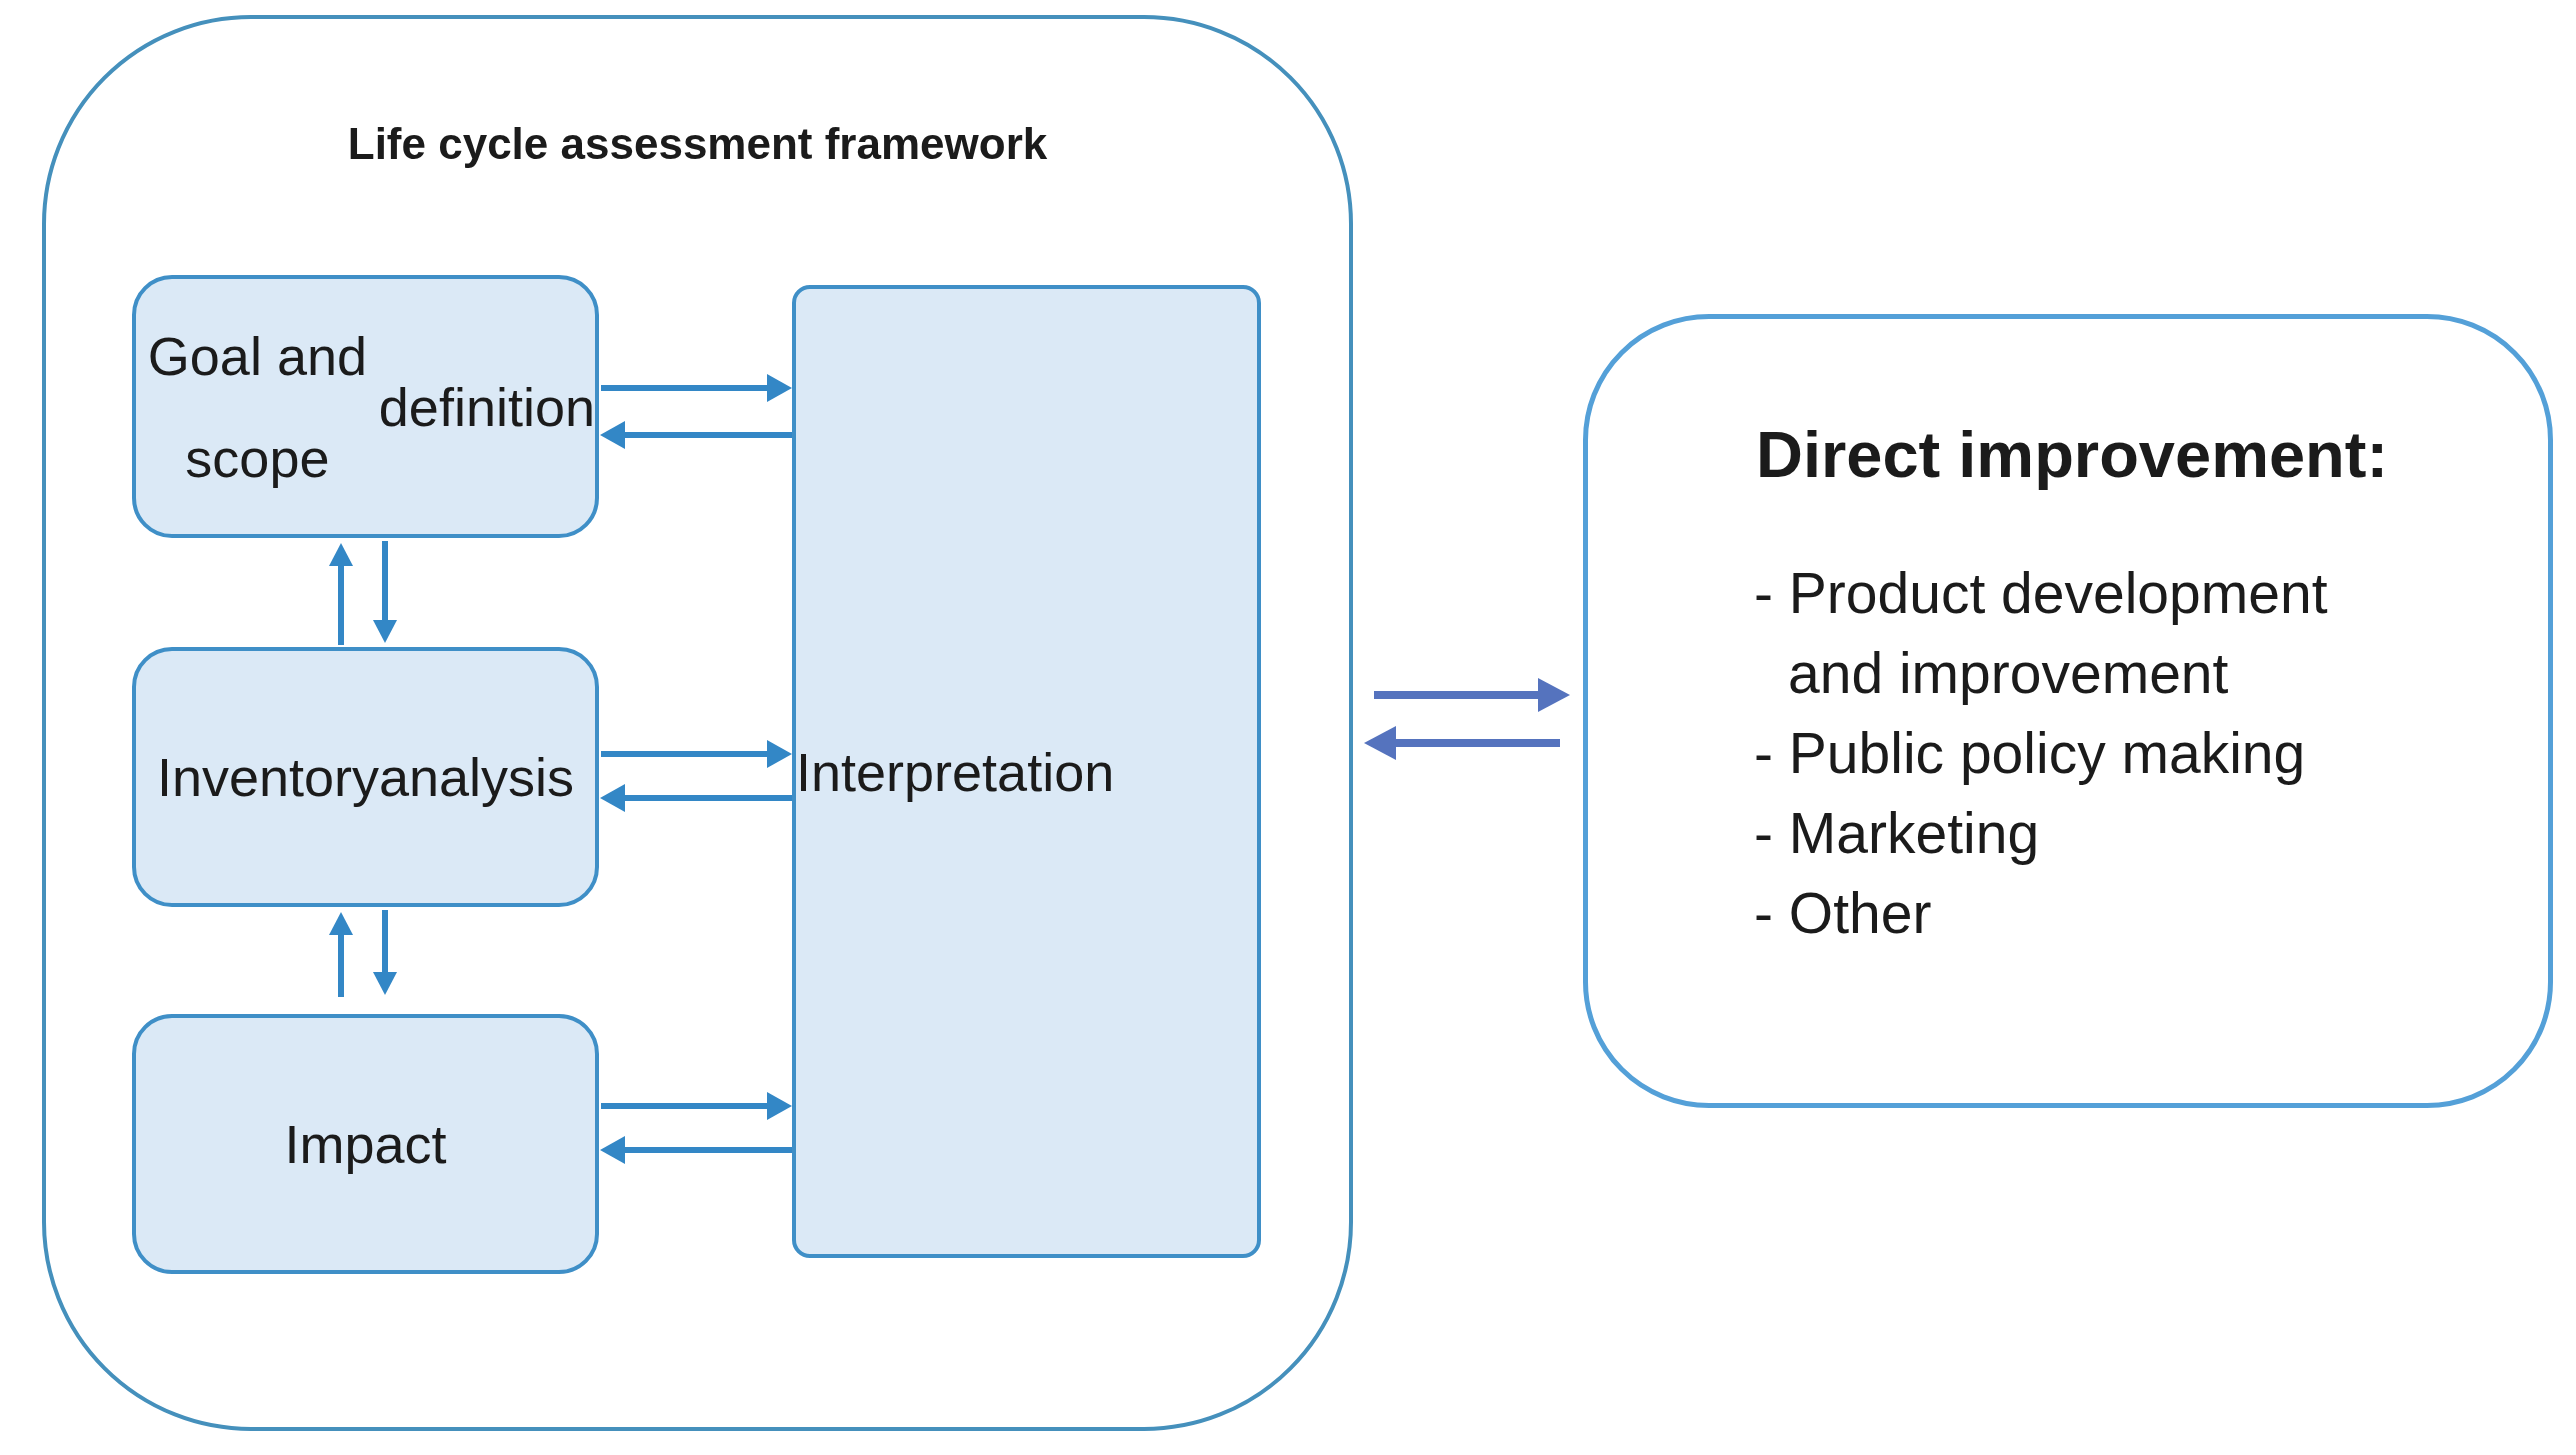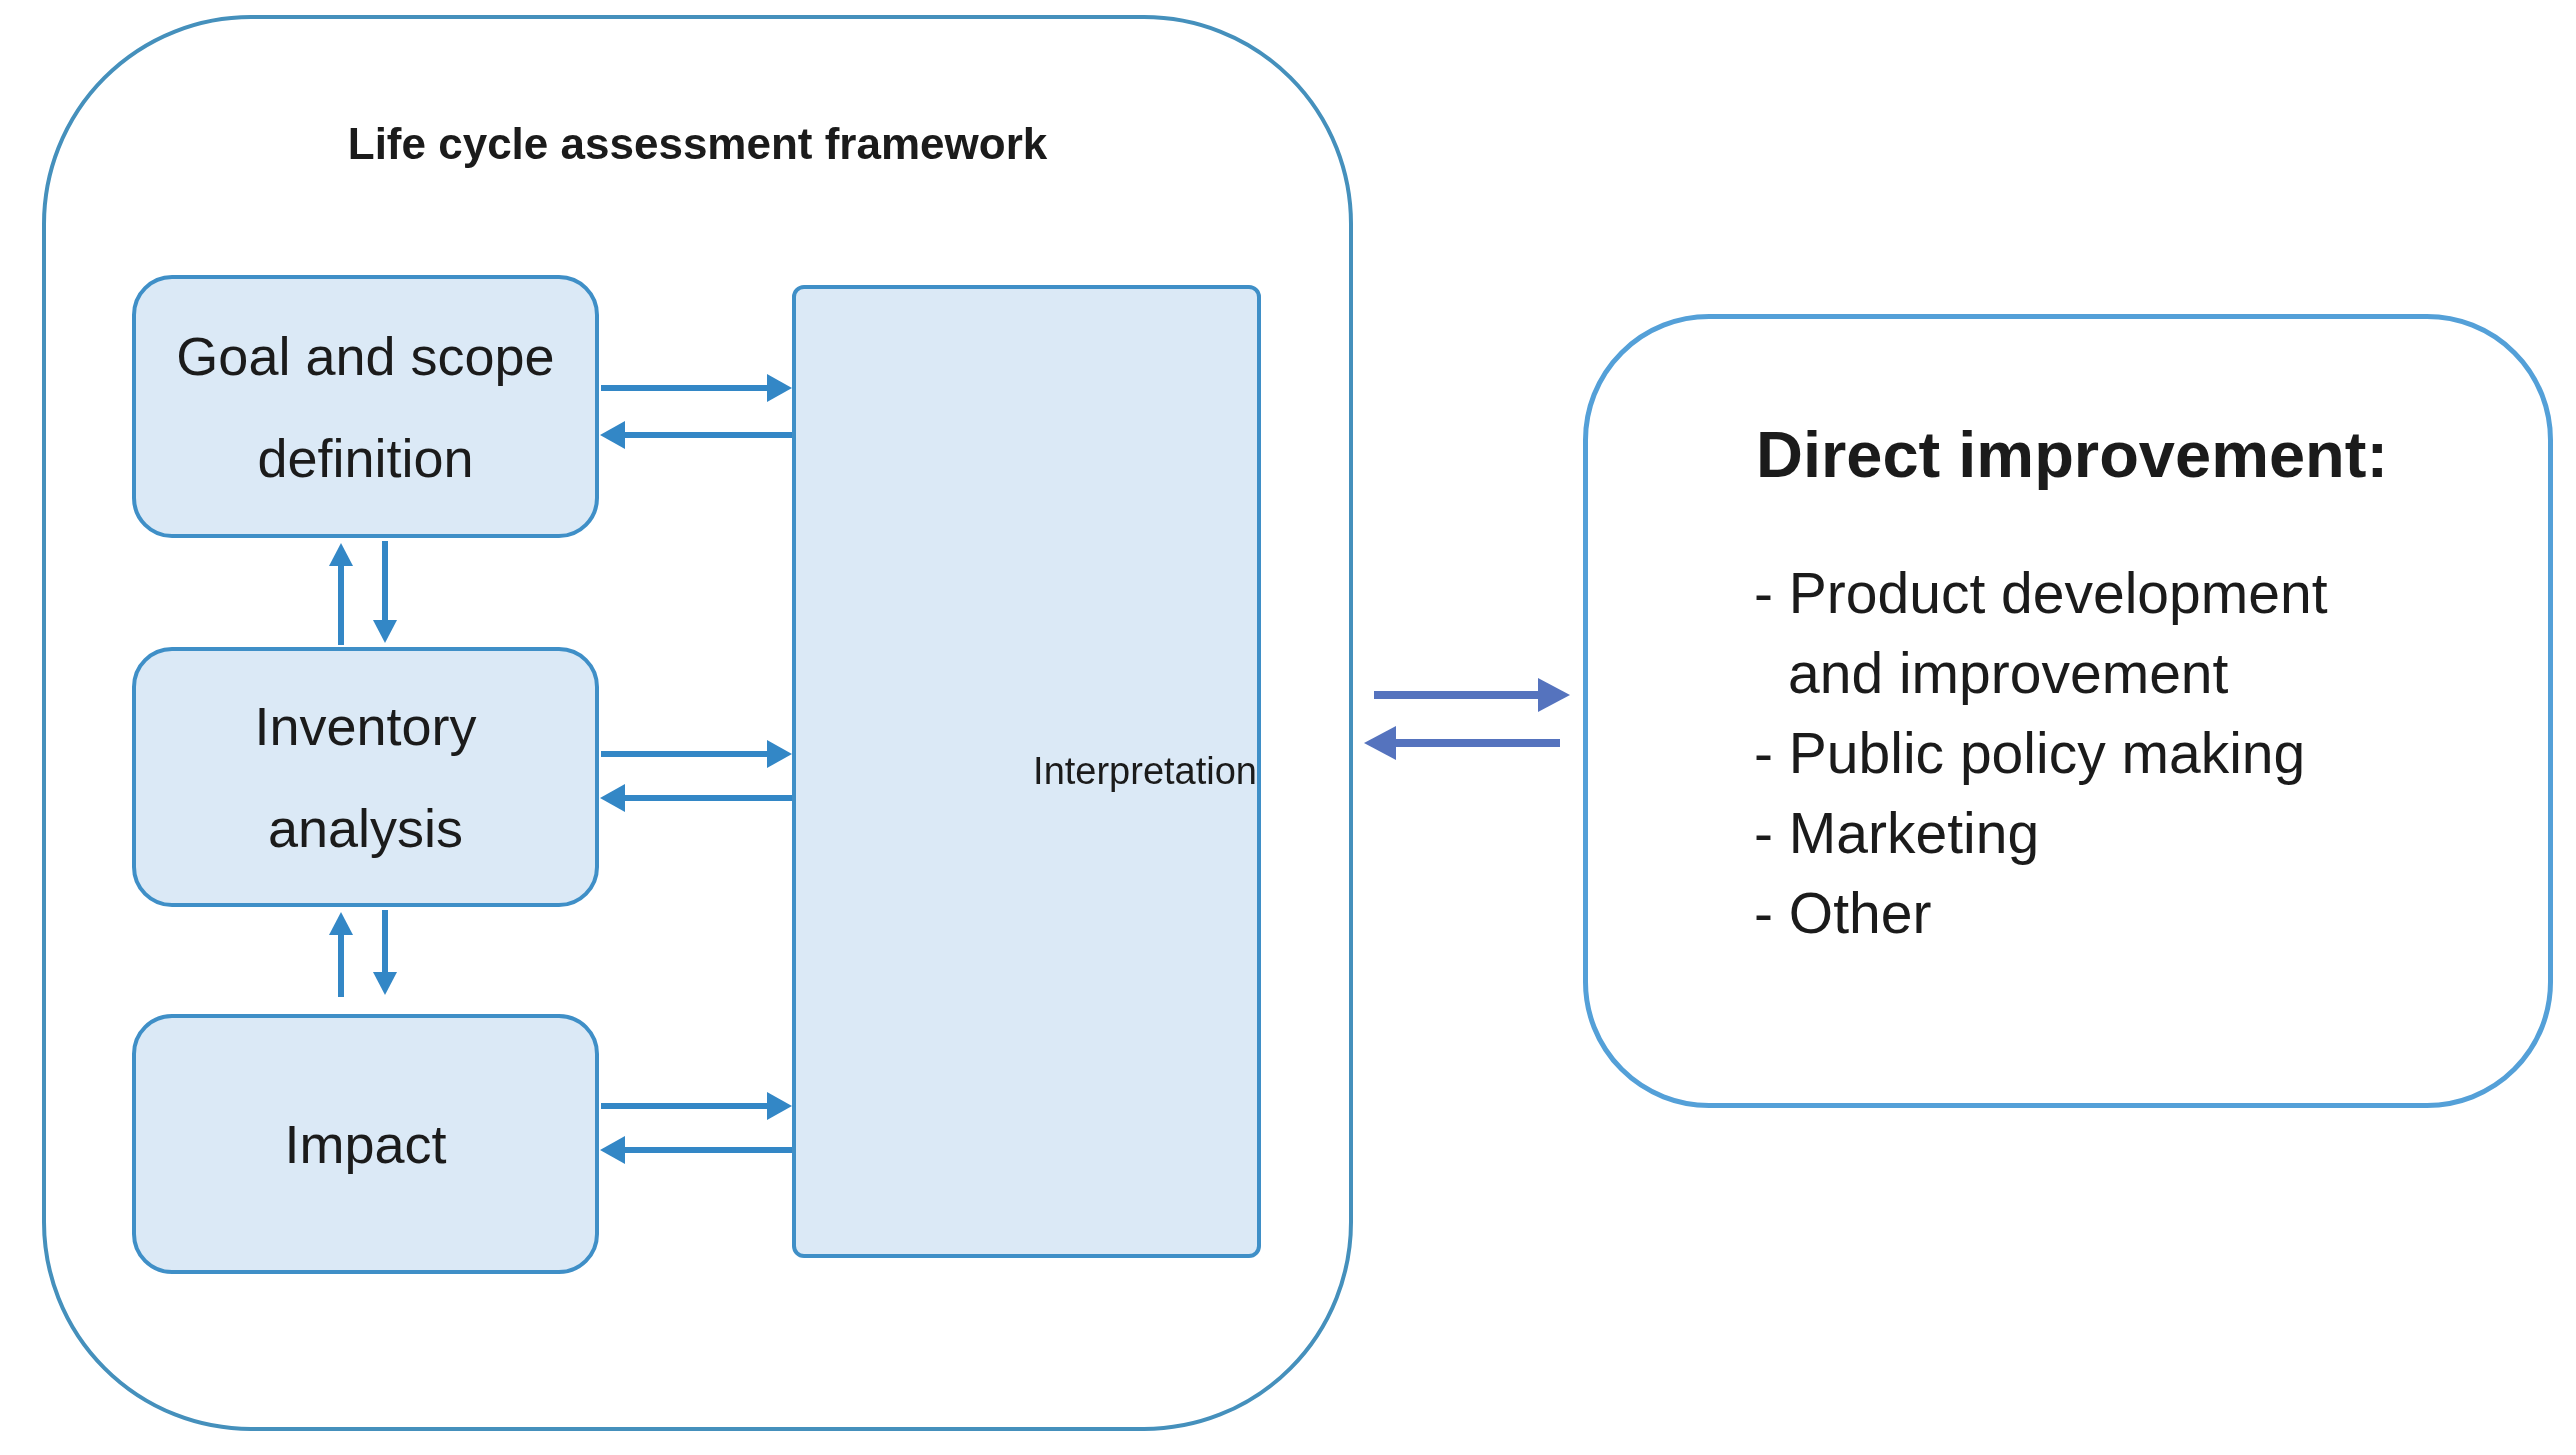--- a/index.html
+++ b/index.html
@@ -35,42 +35,42 @@
 
   
   .stage {
     position: absolute;
     left: 132px;
     width: 467px;
     background: var(--box-fill, #dbe9f6);
     border: 4.2px solid var(--box-border, #3f8fc7);
     border-radius: 40px;
     display: flex;
-    flex-direction: column;
+    flex-direction: row;
     align-items: center;
     justify-content: center;
     text-align: center;
     font-size: 54px;
     line-height: 102px;
   }
   .stage.goal      { top: 275px;  height: 263px; }
   .stage.inventory { top: 647px;  height: 260px; }
   .stage.impact    { top: 999px; height: 260px; margin-top: 15px; }
 
   .interpretation {
     position: absolute;
     left: 792px; top: 285px;
     width: 469px; height: 973px;
     background: var(--box-fill, #dbe9f6);
     border: 4.2px solid var(--box-border, #3f8fc7);
-    border-radius: 12px;
+    border-radius: 18px;
     display: flex;
     align-items: center;
-    justify-content: flex-end;
-    font-size: 38px;
+    justify-content: flex-start;
+    font-size: 54px;
   }
 
   
   .arrow { position: absolute; --c: var(--arrow, #3387c6); }
   .arrow.ext { --c: var(--ext-arrow, #5573be); }
 
   .arrow.h { height: 5.9px; background: var(--c); }
   .arrow.h.r::after {
     content: ""; position: absolute;
     left: 100%; top: 50%; transform: translateY(-50%);

